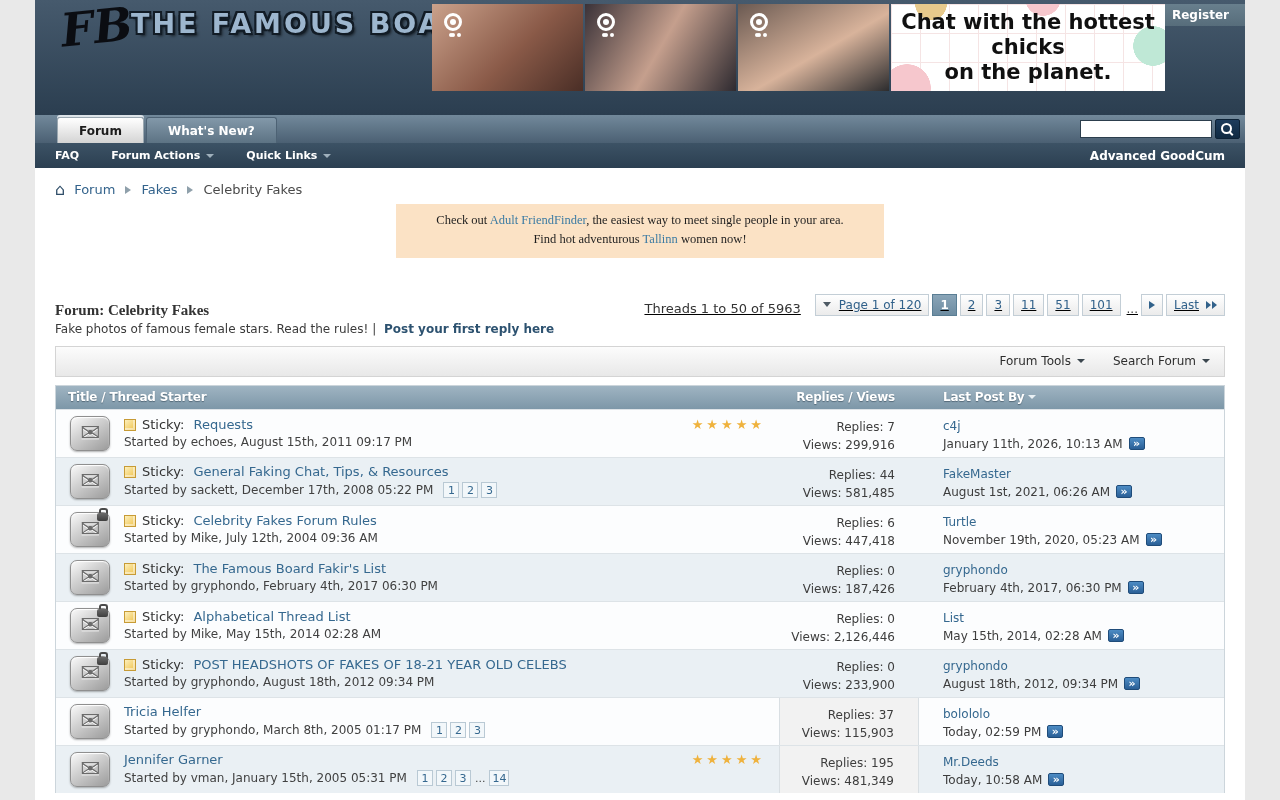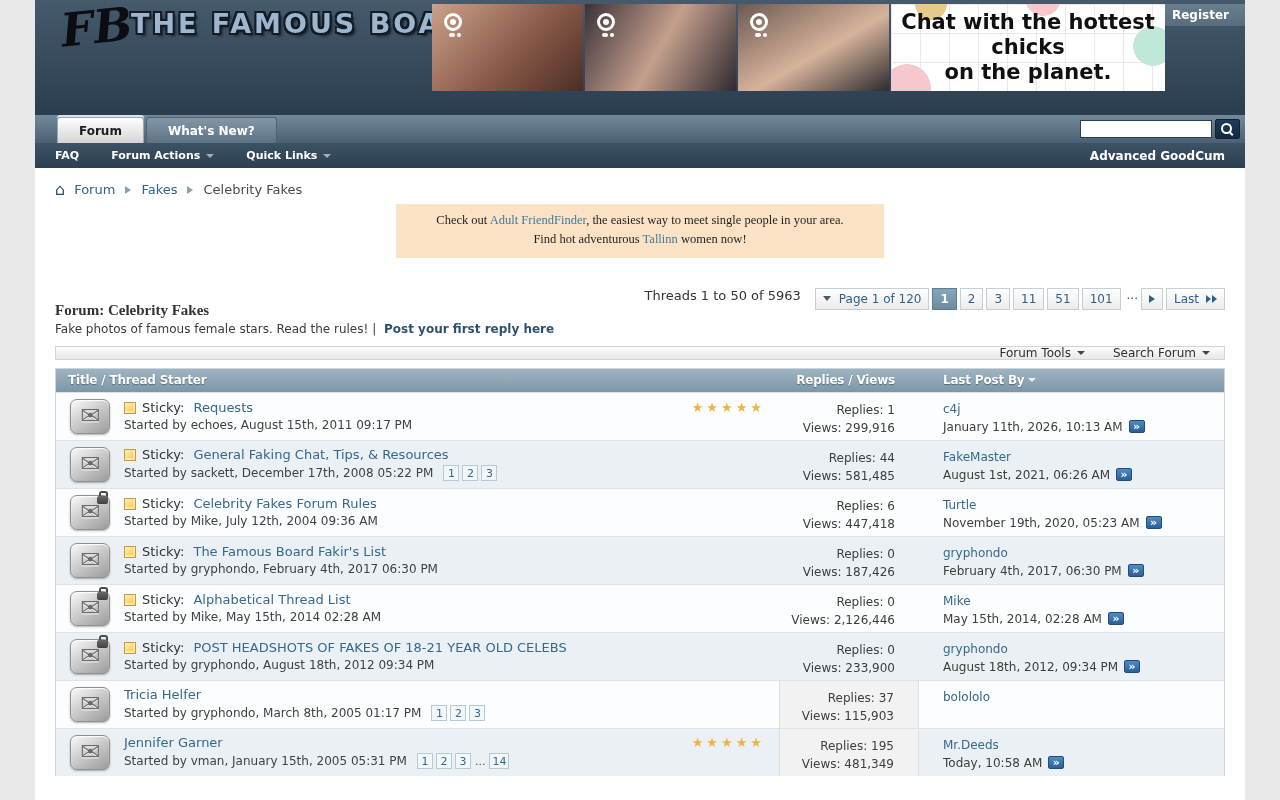--- a/index.html
+++ b/index.html
@@ -74,39 +74,39 @@
                border-bottom:4px solid transparent; margin:0 10px; }
 
   
   .notice { width:488px; margin:0 auto; background:#fbe2c5; padding:7px 10px 8px; text-align:center;
             font-size:12.5px; color:#1f1f1f; line-height:1.55;font-family:Liberation Serif, serif; }
   .notice a { color:#3c7ba3; }
 
   
   .main { padding:0 20px; }
   .list-head { position:relative; margin-top:28px; }
-  .pager-top { position:absolute; right:0; top:2px; display:flex; align-items:flex-start; }
+  .pager-top { position:absolute; right:0; top:8px; display:flex; align-items:flex-end;text-decoration:underline; }
   .threads-info { color:#333; font-size:13px; margin-right:11px; }
   .pg-btn { border:1px solid #c3ced6; background:linear-gradient(#ffffff,#ebebeb); color:#31618a; font-size:12px;
             height:22px; padding:0 7px; margin-left:3px; display:flex; align-items:center; cursor:pointer; }
   .pg-btn.current { background:linear-gradient(#8aa5b8,#6d8ca1); color:#fff; font-weight:bold; border-color:#5a7e94; }
   .sel-arrow { width:0; height:0; border-left:4px solid transparent; border-right:4px solid transparent;
                border-top:5px solid #4e5a64; margin-right:8px; }
   .dots-top { margin-left:6px; color:#444; font-size:12px; }
   .next-tri { width:0; height:0; border-top:4px solid transparent; border-bottom:4px solid transparent;
               border-left:6px solid #31618a; }
   .last-tris { display:flex; margin-left:6px; }
   .last-tris i { width:0; height:0; border-top:4px solid transparent; border-bottom:4px solid transparent;
                  border-left:5px solid #31618a; margin-left:1px; }
 
   .forum-title { font-size:15px; font-weight:bold; color:#333; padding-top:16px;font-family:Liberation Serif, serif; }
   .forum-sub { font-size:12px; color:#3a3a3a; margin-top:3px; }
   .reply-link { font-weight:bold; color:#2d5270; margin-left:4px; }
 
-  .toolbar { margin-top:10px; height:14px; border:1px solid #d4d4d4; background:linear-gradient(#fcfcfc,#e8e8e8);
+  .toolbar { margin-top:10px; height:31px; border:1px solid #d4d4d4; background:linear-gradient(#fcfcfc,#e8e8e8);
              display:flex; justify-content:flex-end; align-items:center; padding:0 14px; font-size:12px; color:#2e2e2e; }
   .tool-item { margin-left:28px; display:flex; align-items:center; cursor:pointer; }
   .tool-item .dd-arrow { border-top-color:#3b464e; }
 
   
   .thread-table { margin-top:8px; border:1px solid #ccd5db; border-bottom:none; }
   .t-head { height:23px; background:linear-gradient(#9fb4c2,#7d97a8); display:flex; align-items:center;
             color:#fff; font-size:12px; font-weight:bold; text-shadow:0 1px 1px rgba(40,60,75,.55); letter-spacing:-0.2px; }
   .h-title { flex:1; padding-left:12px; }
   .h-replies { width:140px; text-align:right; padding-right:24px; }
@@ -295,21 +295,21 @@
           <a class="t-link">Requests</a>
           <span class="stars">★★★★★</span>
         </div>
         <div class="l2">
           <span class="started">Started by echoes, August 15th, 2011 09:17 PM</span>
           <span class="mini-pages"></span>
         </div>
       </div>
     </div>
     <div class="cell-replies">
-      <div class="rline">Replies: 1</div>
+      <div class="rline">Replies: 7</div>
       <div class="vline">Views: 299,916</div>
     </div>
     <div class="cell-last">
       <a class="lp-user">c4j</a>
       <div class="lp-date-row">
         <span class="lp-date">January 11th, 2026, 10:13 AM</span>
         <span class="goto"></span>
       </div>
     </div>
   </div>
@@ -431,21 +431,21 @@
           <span class="started">Started by Mike, May 15th, 2014 02:28 AM</span>
           <span class="mini-pages"></span>
         </div>
       </div>
     </div>
     <div class="cell-replies">
       <div class="rline">Replies: 0</div>
       <div class="vline">Views: 2,126,446</div>
     </div>
     <div class="cell-last">
-      <a class="lp-user">Mike</a>
+      <a class="lp-user">List</a>
       <div class="lp-date-row">
         <span class="lp-date">May 15th, 2014, 02:28 AM</span>
         <span class="goto"></span>
       </div>
     </div>
   </div>
 
   <div class="row alt sticky locked">
     <div class="cell-title">
       <div class="thread-icon">
@@ -499,20 +499,24 @@
                   </span>
         </div>
       </div>
     </div>
     <div class="cell-replies">
       <div class="rline">Replies: 37</div>
       <div class="vline">Views: 115,903</div>
     </div>
     <div class="cell-last">
       <a class="lp-user">bolololo</a>
+      <div class="lp-date-row">
+        <span class="lp-date">Today, 02:59 PM</span>
+        <span class="goto"></span>
+      </div>
     </div>
   </div>
 
   <div class="row alt plain">
     <div class="cell-title">
       <div class="thread-icon">
         <span class="env">✉</span>
 
       </div>
       <div class="t-lines">

